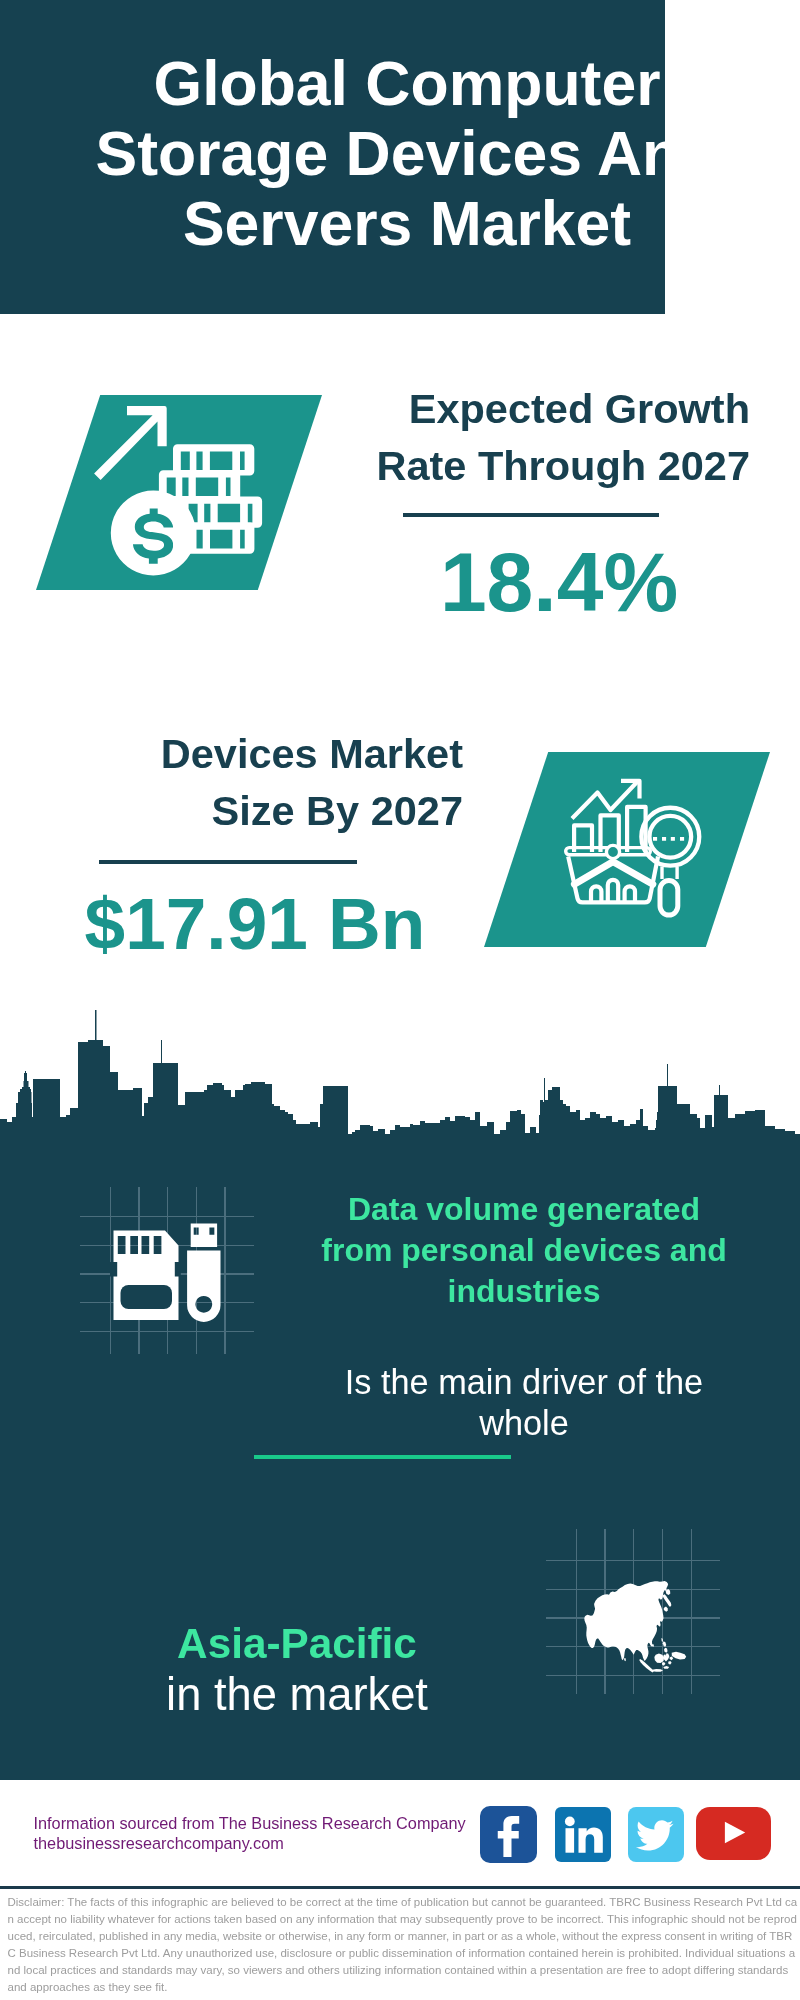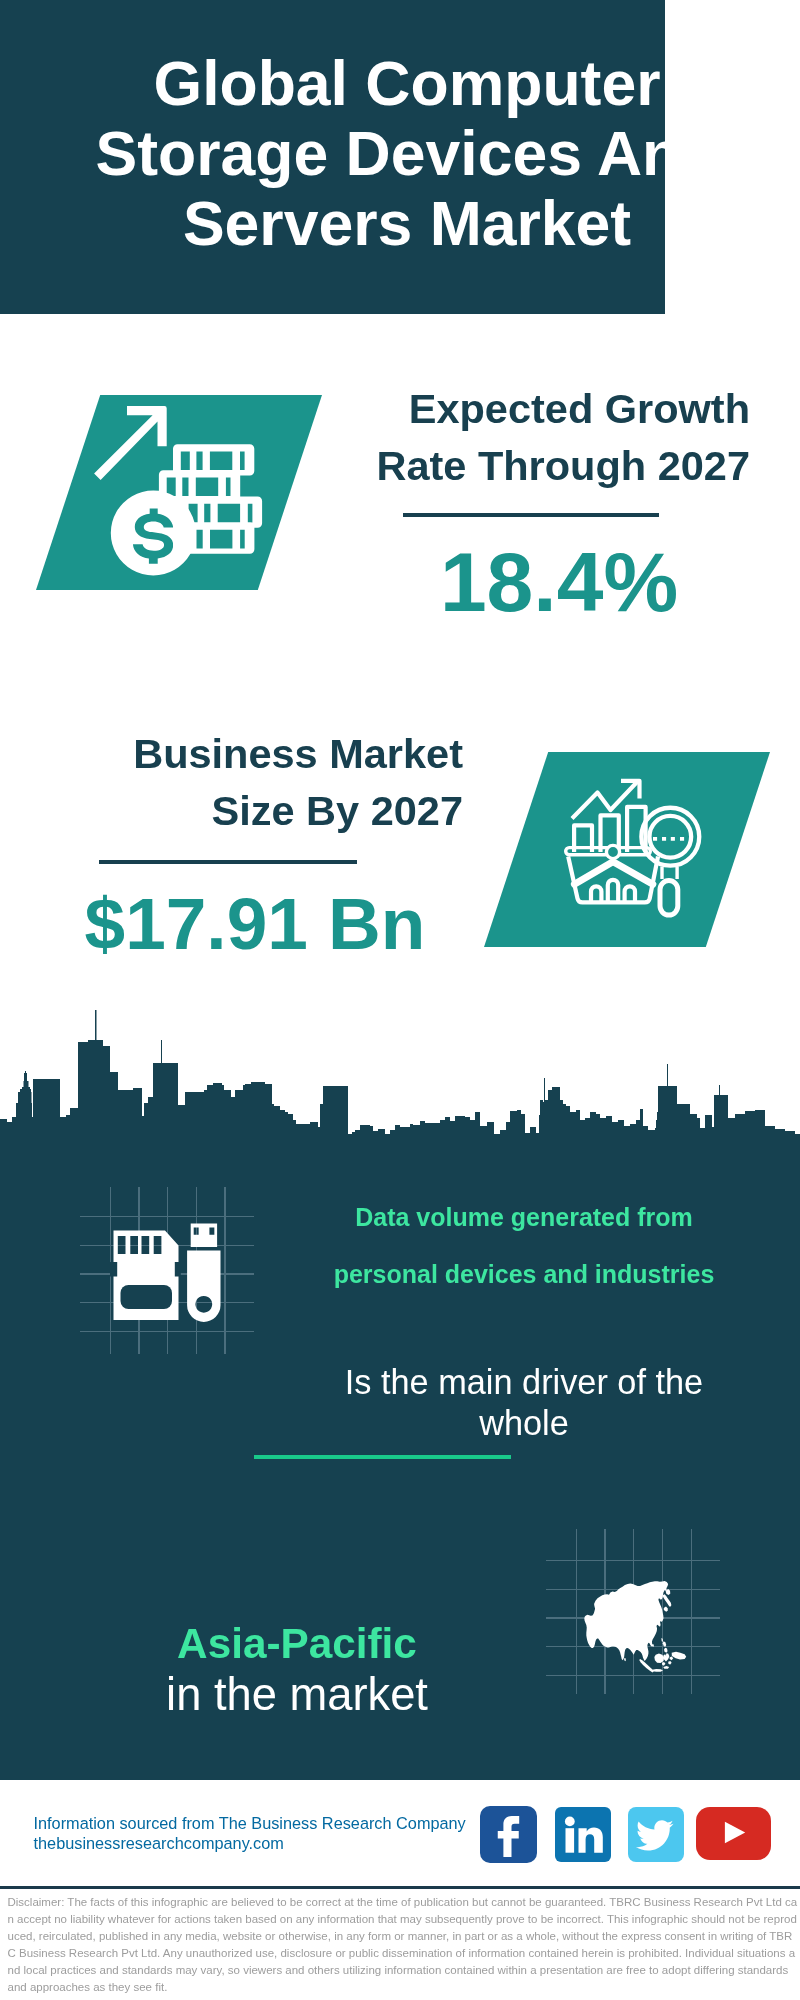--- a/index.html
+++ b/index.html
@@ -10,27 +10,27 @@
   .para{position:absolute;background:#1B948C;clip-path:polygon(64.2px 0, 100% 0, calc(100% - 64.2px) 100%, 0 100%);}
   .iconwrap{position:absolute;}
   .stat-head{position:absolute;text-align:right;color:#18404F;font-weight:bold;}
   .stat-rule{position:absolute;height:4px;background:#18404F;}
   .stat-val{position:absolute;text-align:center;color:#1B948C;font-weight:bold;}
   .dark{position:absolute;left:0;top:1140px;width:800px;height:660px;background:#164150;}
   .skyline{position:absolute;left:0;top:1000px;width:800px;height:145px;}
   .gridbox{position:absolute;}
   .gridbox .gl{position:absolute;background:#4B6E7D;}
   .dk-text{position:absolute;text-align:center;}
-  .dk-text .mint{color:#3DE6A0;font-weight:bold;font-size:25px;line-height:57px;display:block;}
+  .dk-text .mint{color:#3DE6A0;font-weight:bold;font-size:32px;line-height:41px;display:block;}
   .dk-text .wh{color:#ffffff;font-size:34.3px;line-height:41px;display:block;}
   .dk-text .mint.rg{font-size:42.3px;line-height:50.8px;}
   .dk-text .wh.rg{font-size:45.3px;line-height:50.8px;}
 
   .footer{position:absolute;left:0;top:1780px;width:800px;height:220px;background:#ffffff;}
-  .src-text{position:absolute;color:#0369a1;font-size:16.3px;line-height:20px;}
+  .src-text{position:absolute;color:#701a75;font-size:16.3px;line-height:20px;}
   .social{position:absolute;border-radius:8px;}
   .foot-rule{position:absolute;left:0;width:800px;height:2.5px;background:#1B3A4B;}
   .disclaimer{position:absolute;color:#9D9D9D;font-size:11.5px;line-height:17px;text-align:left;word-break:break-all;}
   .mint-rule{position:absolute;height:4px;background:#19C98A;}
 </style>
 </head>
 <body>
 
 <div class="page">
   <div class="header">
@@ -75,21 +75,21 @@
       <path d="M614.4 862.5 L652.8 884.2" stroke-width="7" stroke-linecap="round"></path>
       <circle cx="613" cy="852" r="6.6" fill="#1B948C" stroke-width="3.4"></circle>
 
       <circle cx="670.3" cy="836.7" r="28.95" stroke-width="4.3"></circle>
       <circle cx="670.3" cy="836.7" r="20.85" stroke-width="4.3"></circle>
       <path stroke-width="3.8" stroke-linecap="butt" d="M653 838.8 h4.1 M662 838.8 h4.1 M670.8 838.8 h4.1 M680 838.8 h4.1"></path>
       <path stroke-width="3.4" d="M662 866.5 V879 M677.1 866.5 V879"></path>
       <rect x="660" y="880.6" width="17.8" height="34.4" rx="8.9" stroke-width="5"></rect>
     </svg>
   </div>
-  <div class="stat-head" style="left:43px;top:726px;width:420px;font-size:41.5px;line-height:56.5px;"><span>Business Market</span><br><span>Size By 2027</span></div>
+  <div class="stat-head" style="left:43px;top:726px;width:420px;font-size:41.5px;line-height:56.5px;"><span>Devices Market</span><br><span>Size By 2027</span></div>
   <div class="stat-rule" style="left:99px;top:860px;width:258px;"></div>
   <div class="stat-val" style="left:45px;top:887px;width:420px;font-size:73px;line-height:73px;">$17.91 Bn</div>
 
   <div class="dark"></div>
   <svg class="skyline" viewBox="0 1000 800 145" width="800" height="145" xmlns="http://www.w3.org/2000/svg">
     <path fill="#164150" d="M0 1145 L0 1119 L7 1119 L7 1122 L12 1122 L12 1117 L16 1117 L16 1117 L16 1117 L16 1103 L18 1103 L18 1092 L20 1092 L20 1089 L22 1089 L22 1087 L23.5 1087 L23.5 1081 L24 1081 L24 1073 L25 1073 L25 1071 L26 1071 L26 1073 L27 1073 L27 1081 L28.5 1081 L28.5 1087 L30 1087 L30 1089 L31 1089 L31 1092 L31.5 1092 L31.5 1103 L32 1103 L32 1117 L33 1117 L33 1079 L60 1079 L60 1079 L60 1079 L60 1117 L66 1117 L66 1115 L70 1115 L70 1108 L78 1108 L78 1108 L78 1108 L78 1042 L88 1042 L88 1042 L88 1042 L88 1040 L94.5 1040 L94.5 1040 L95 1040 L95 1010 L96.5 1010 L96.5 1010 L96.5 1010 L96.5 1040 L103 1040 L103 1040 L103 1040 L103 1046 L110 1046 L110 1046 L110 1046 L110 1072 L118 1072 L118 1072 L118 1072 L118 1090 L133 1090 L133 1090 L133 1090 L133 1088 L142 1088 L142 1088 L142 1088 L142 1116 L144 1116 L144 1103 L148 1103 L148 1097 L153 1097 L153 1087 L153 1087 L153 1063 L160 1063 L160 1063 L161 1063 L161 1040 L162 1040 L162 1040 L162 1040 L162 1063 L178 1063 L178 1063 L178 1063 L178 1105 L185 1105 L185 1105 L185 1105 L185 1092 L200 1092 L200 1092 L200 1092 L200 1092 L204 1092 L204 1090 L207 1090 L207 1085 L213 1085 L213 1083 L222 1083 L222 1085 L224 1085 L224 1090 L231 1090 L231 1097 L235 1097 L235 1090 L243 1090 L243 1085 L245 1085 L245 1084 L251 1084 L251 1082 L265 1082 L265 1084 L272 1084 L272 1104 L274 1104 L274 1106 L280 1106 L280 1110 L285 1110 L285 1112 L288 1112 L288 1114 L293 1114 L293 1120 L296 1120 L296 1124 L310 1124 L310 1122 L318 1122 L318 1127 L320 1127 L320 1104 L323 1104 L323 1086 L346 1086 L346 1086 L348 1086 L348 1090 L348 1090 L348 1134 L352 1134 L352 1132 L355 1132 L355 1130 L360 1130 L360 1125 L370 1125 L370 1126 L373 1126 L373 1131 L378 1131 L378 1129 L385 1129 L385 1134 L390 1134 L390 1130 L395 1130 L395 1125 L400 1125 L400 1127 L410 1127 L410 1124 L413 1124 L413 1125 L420 1125 L420 1121 L425 1121 L425 1123 L440 1123 L440 1120 L445 1120 L445 1117 L450 1117 L450 1121 L455 1121 L455 1116 L465 1116 L465 1117 L470 1117 L470 1120 L475 1120 L475 1112 L480 1112 L480 1126 L487 1126 L487 1122 L494 1122 L494 1134 L500 1134 L500 1130 L506 1130 L506 1122 L510 1122 L510 1111 L517 1111 L517 1110 L521 1110 L521 1114 L525 1114 L525 1133 L530 1133 L530 1127 L536 1127 L536 1133 L539 1133 L539 1115 L540 1115 L540 1100 L543 1100 L543 1102 L544 1102 L544 1078 L545 1078 L545 1078 L545 1078 L545 1100 L548 1100 L548 1090 L552 1090 L552 1087 L560 1087 L560 1100 L563 1100 L563 1104 L566 1104 L566 1106 L570 1106 L570 1112 L576 1112 L576 1110 L580 1110 L580 1120 L585 1120 L585 1118 L590 1118 L590 1112 L596 1112 L596 1114 L600 1114 L600 1118 L606 1118 L606 1116 L612 1116 L612 1122 L618 1122 L618 1120 L624 1120 L624 1126 L630 1126 L630 1124 L636 1124 L636 1120 L640 1120 L640 1109 L643 1109 L643 1126 L648 1126 L648 1130 L655 1130 L655 1128 L656 1128 L656 1120 L657 1120 L657 1112 L658 1112 L658 1108 L658 1108 L658 1086 L667 1086 L667 1086 L667 1086 L667 1064 L668 1064 L668 1064 L668 1064 L668 1086 L677 1086 L677 1086 L677 1086 L677 1104 L690 1104 L690 1104 L690 1104 L690 1114 L697 1114 L697 1114 L697 1114 L697 1118 L700 1118 L700 1118 L700 1118 L700 1128 L705 1128 L705 1128 L705 1128 L705 1115 L712 1115 L712 1115 L712 1115 L712 1127 L714 1127 L714 1127 L714 1127 L714 1095 L719 1095 L719 1095 L719 1095 L719 1085 L720 1085 L720 1085 L720 1085 L720 1095 L728 1095 L728 1095 L728 1095 L728 1118 L735 1118 L735 1118 L735 1118 L735 1114 L745 1114 L745 1114 L745 1114 L745 1111 L755 1111 L755 1111 L755 1111 L755 1110 L765 1110 L765 1110 L765 1110 L765 1126 L775 1126 L775 1126 L775 1126 L775 1129 L785 1129 L785 1129 L785 1129 L785 1131 L795 1131 L795 1131 L795 1131 L795 1134 L800 1134 L800 1134 L800 1134 L800 1145 Z"></path>
   </svg>
 
   <div class="gridbox" style="left:80px;top:1187px;width:175px;height:168px;">
     <div class="gl" style="left:0;top:29px;width:174px;height:1.4px;"></div>

